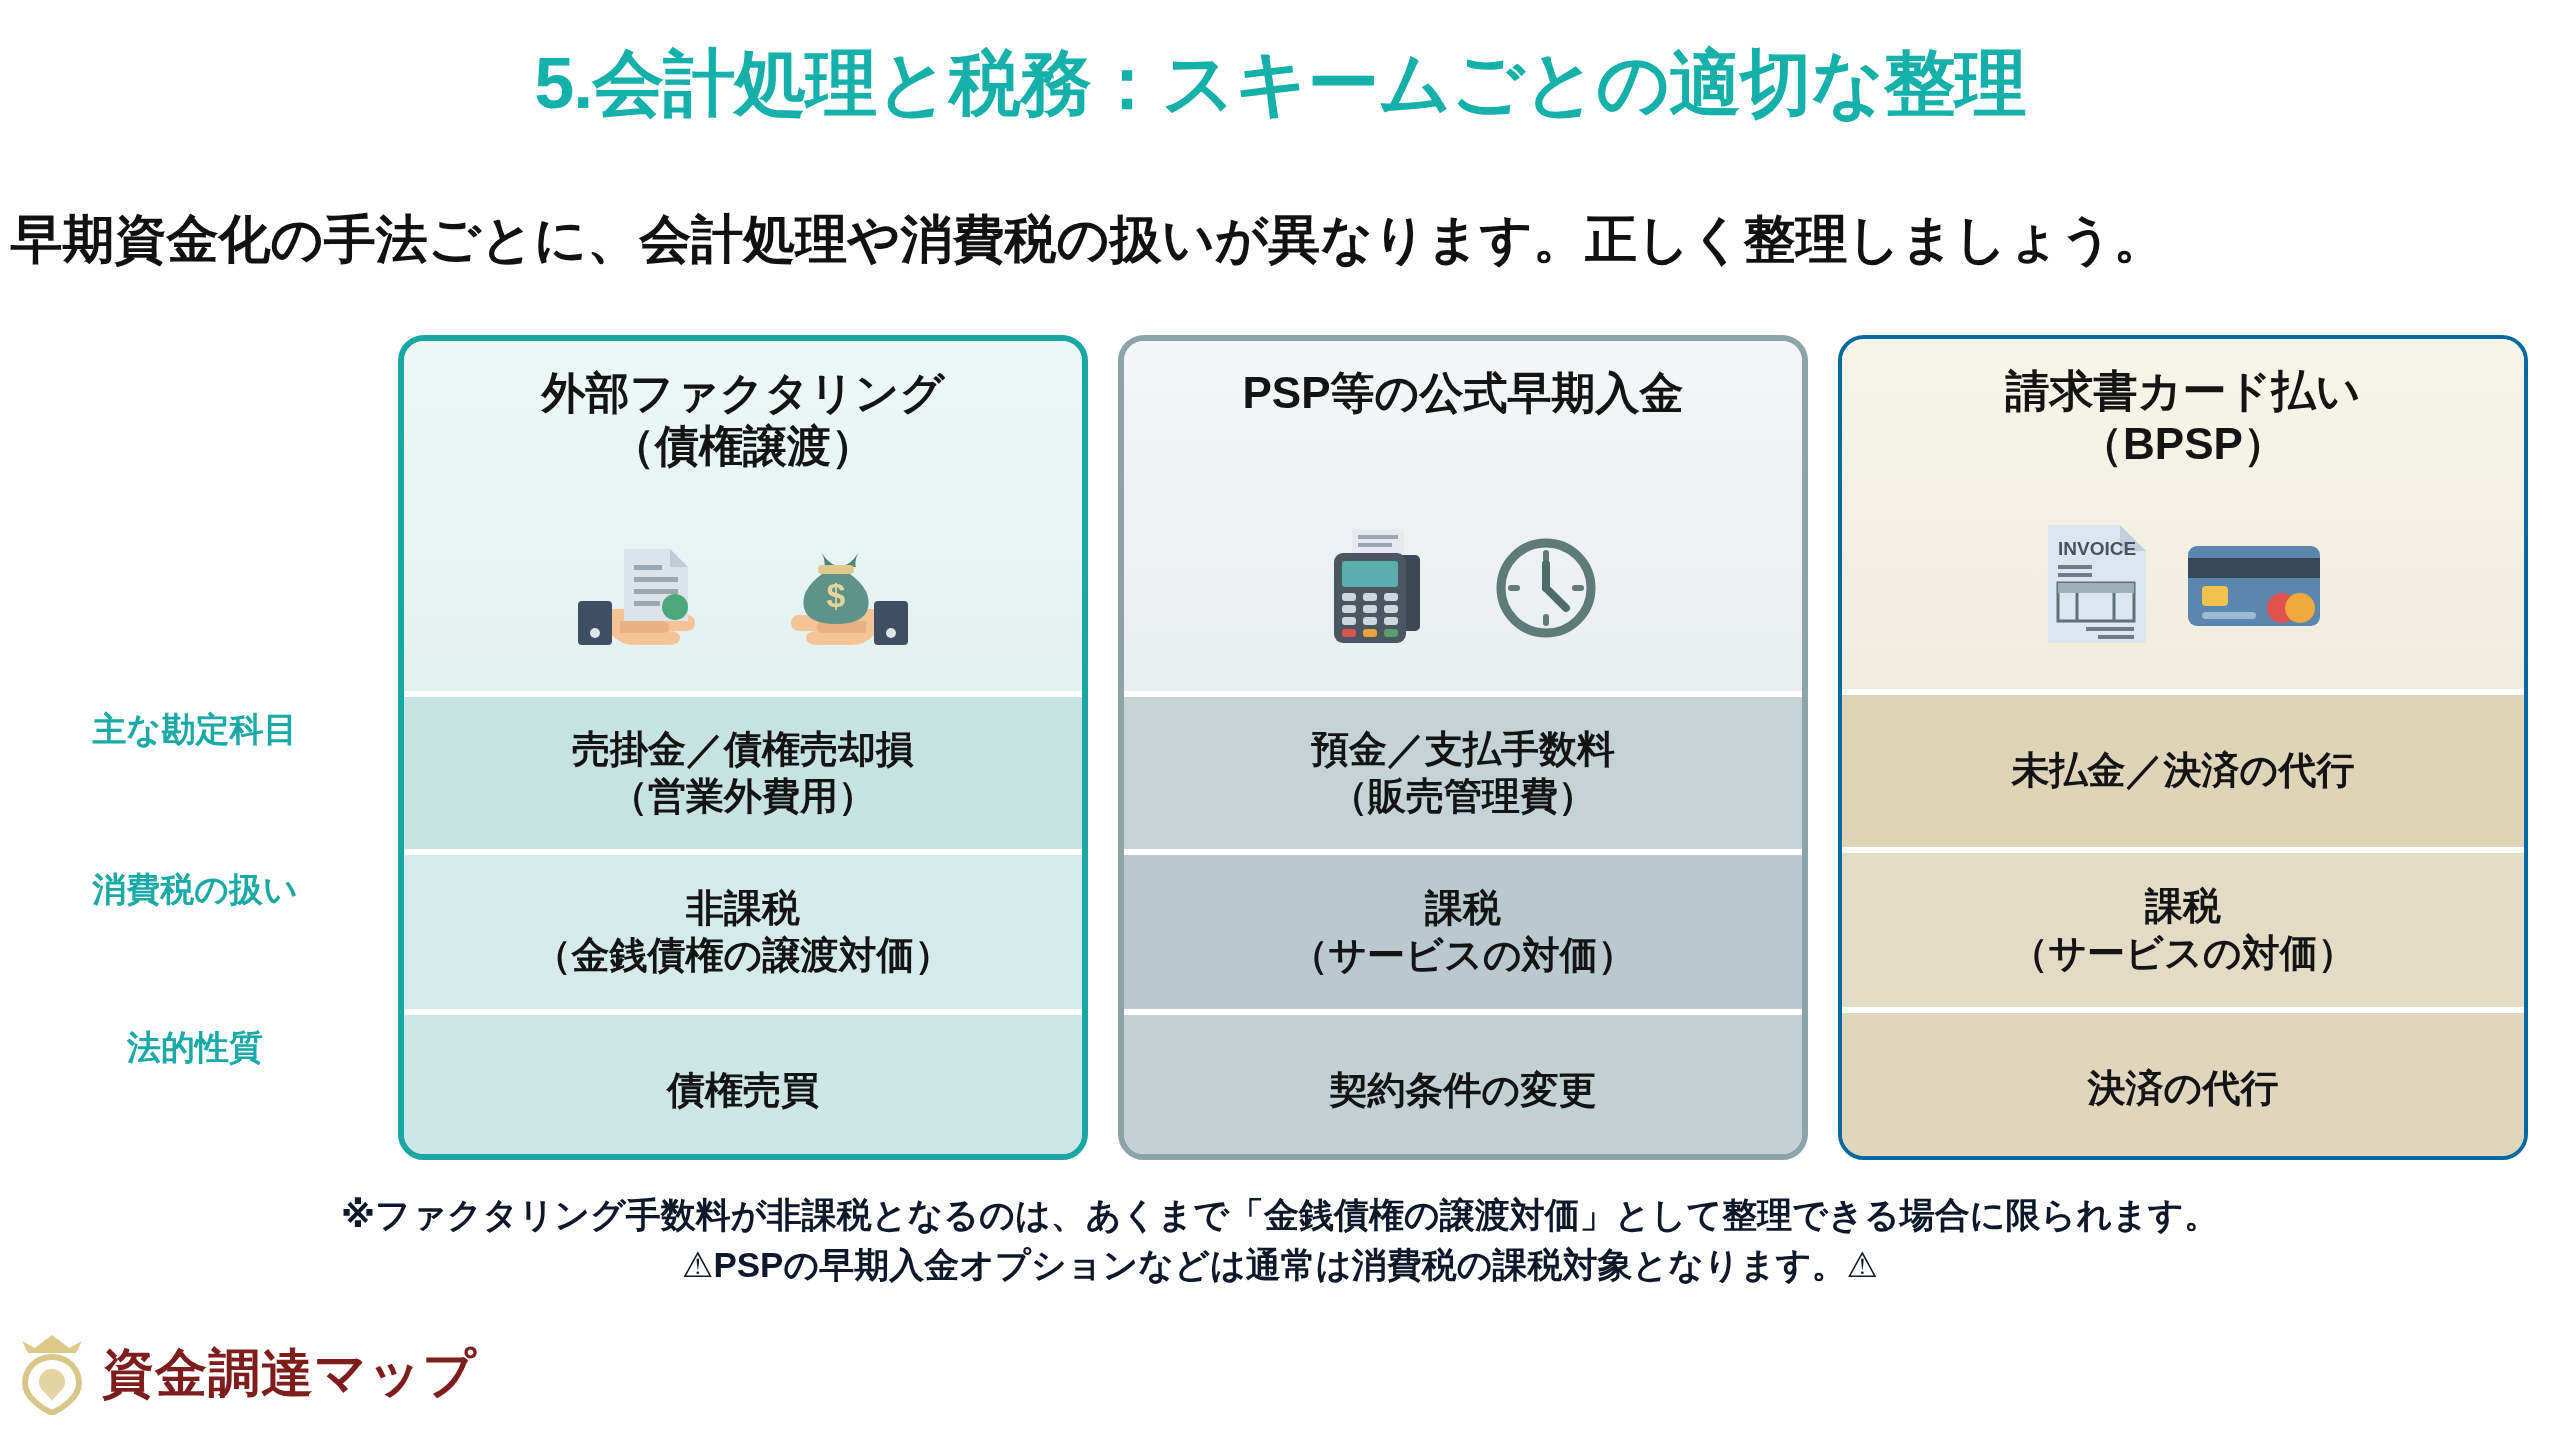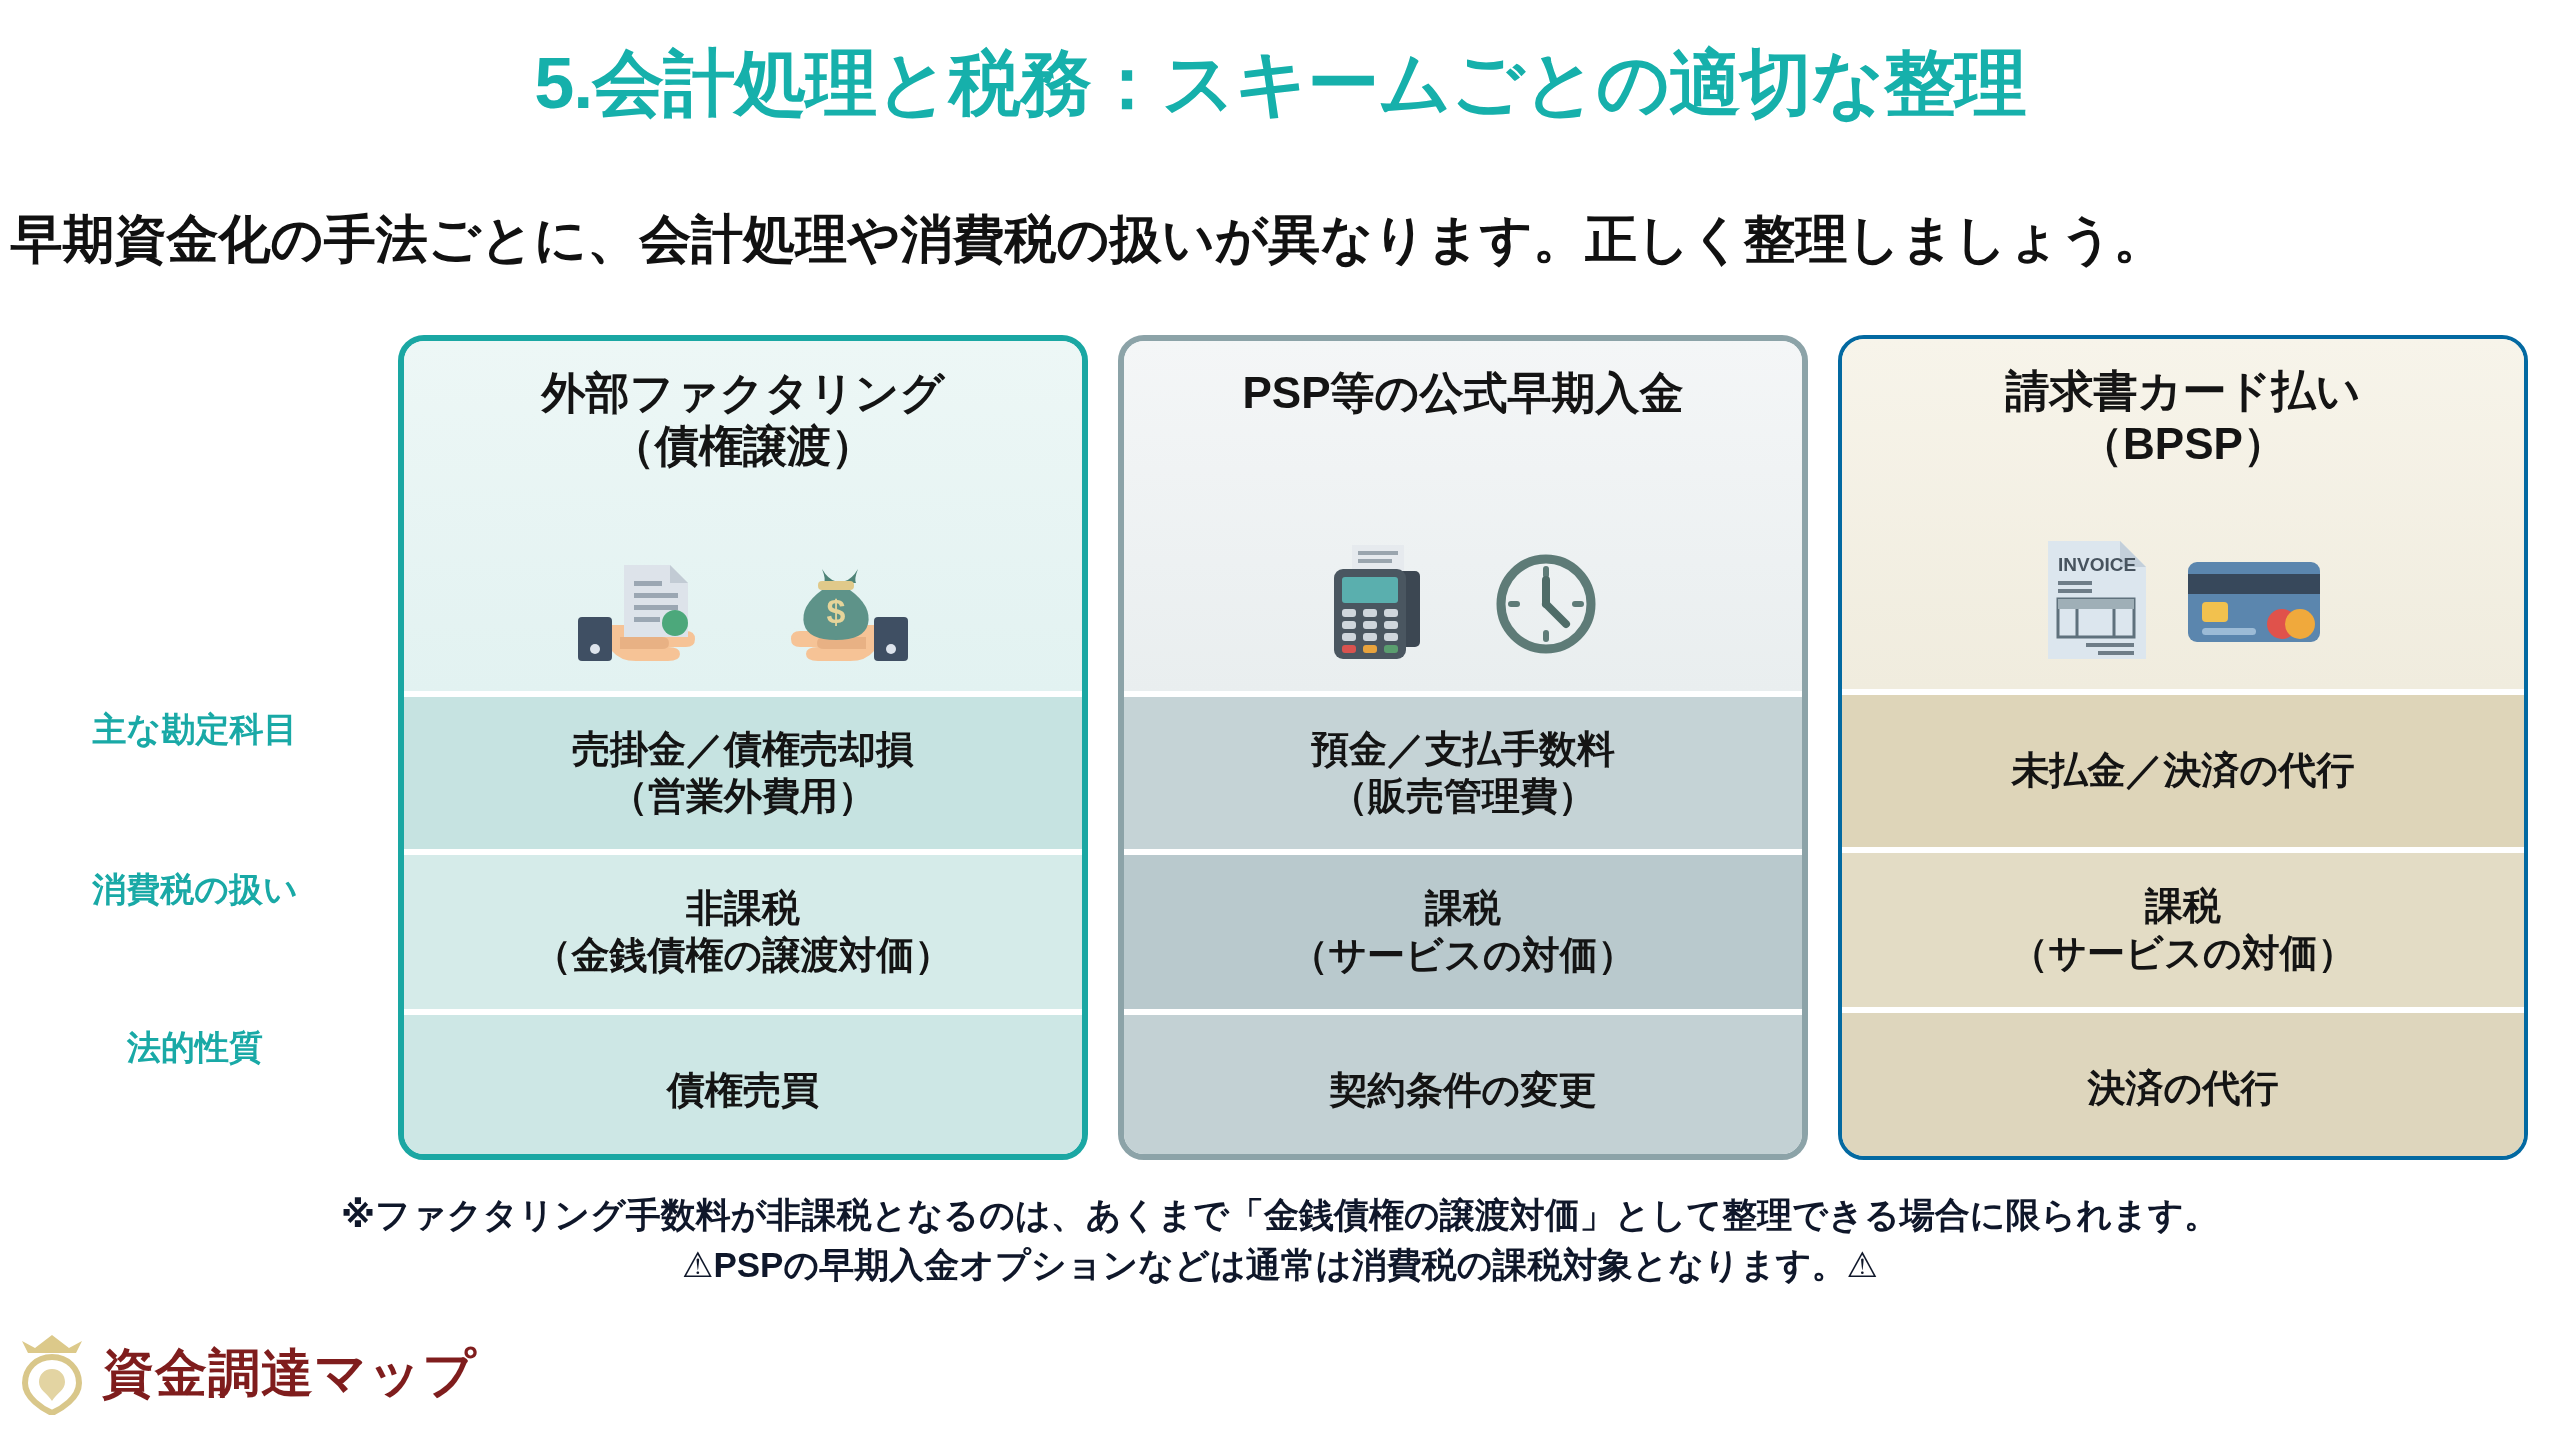--- a/index.html
+++ b/index.html
@@ -100,21 +100,21 @@
     text-align: center;
     font-size: 44px;
     font-weight: 700;
     line-height: 1.2;
     color: #141414;
     white-space: pre-line;
   }
 
   .icon-row {
     position: absolute;
-    left: 0; bottom: 28px;
+    left: 0; bottom: 44px;
     width: 100%;
     display: flex;
     justify-content: center;
     align-items: center;
     gap: 34px;
   }
 
   .cell {
     flex: 1 1 0;
     display: flex;

